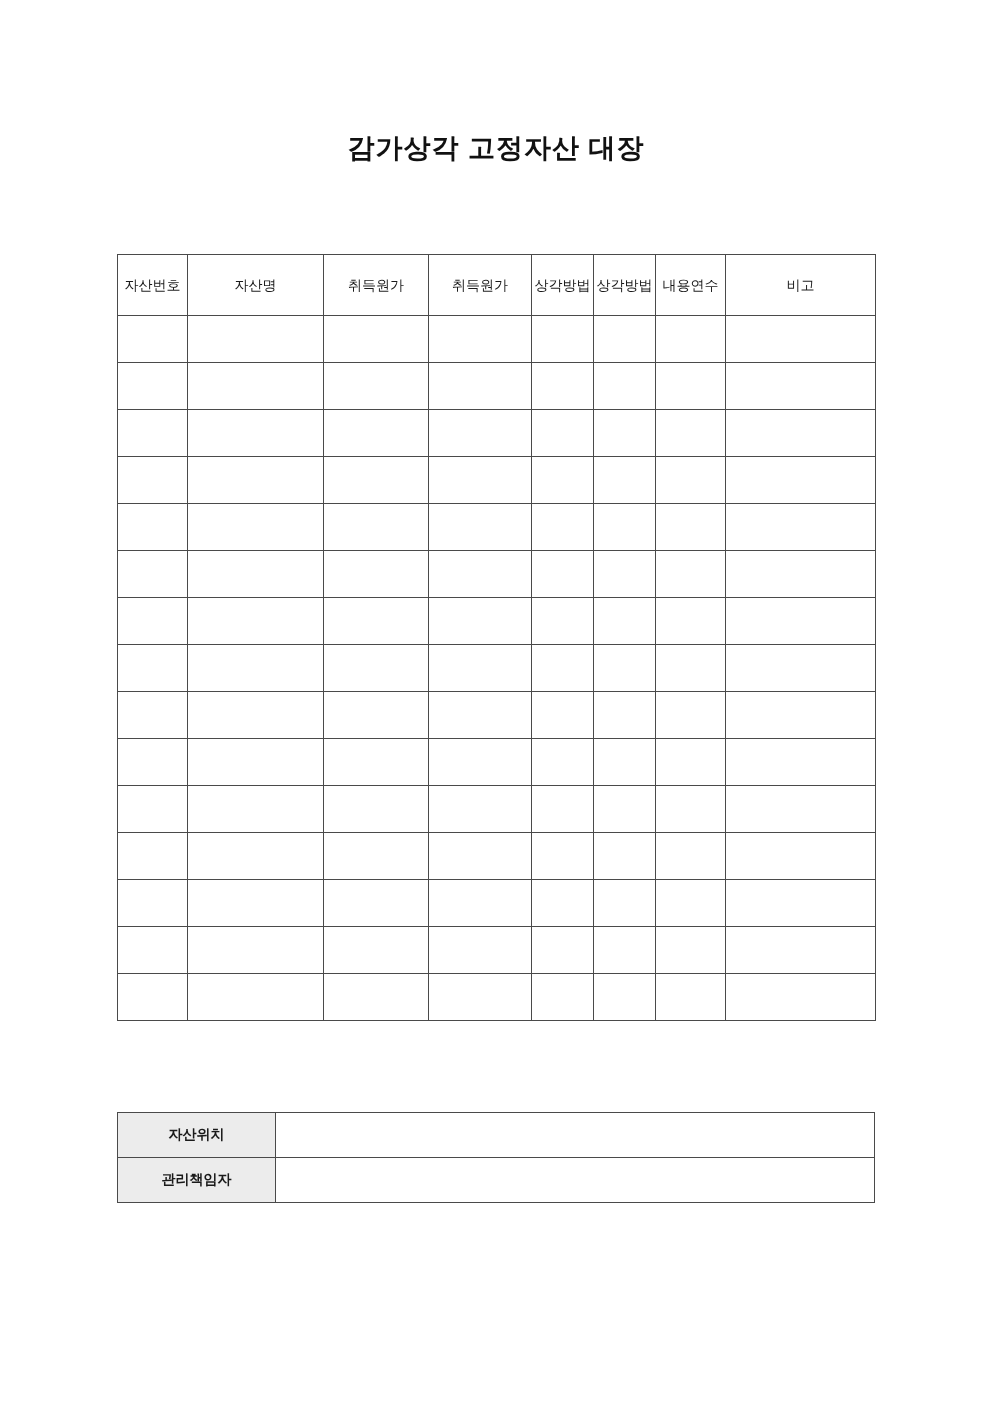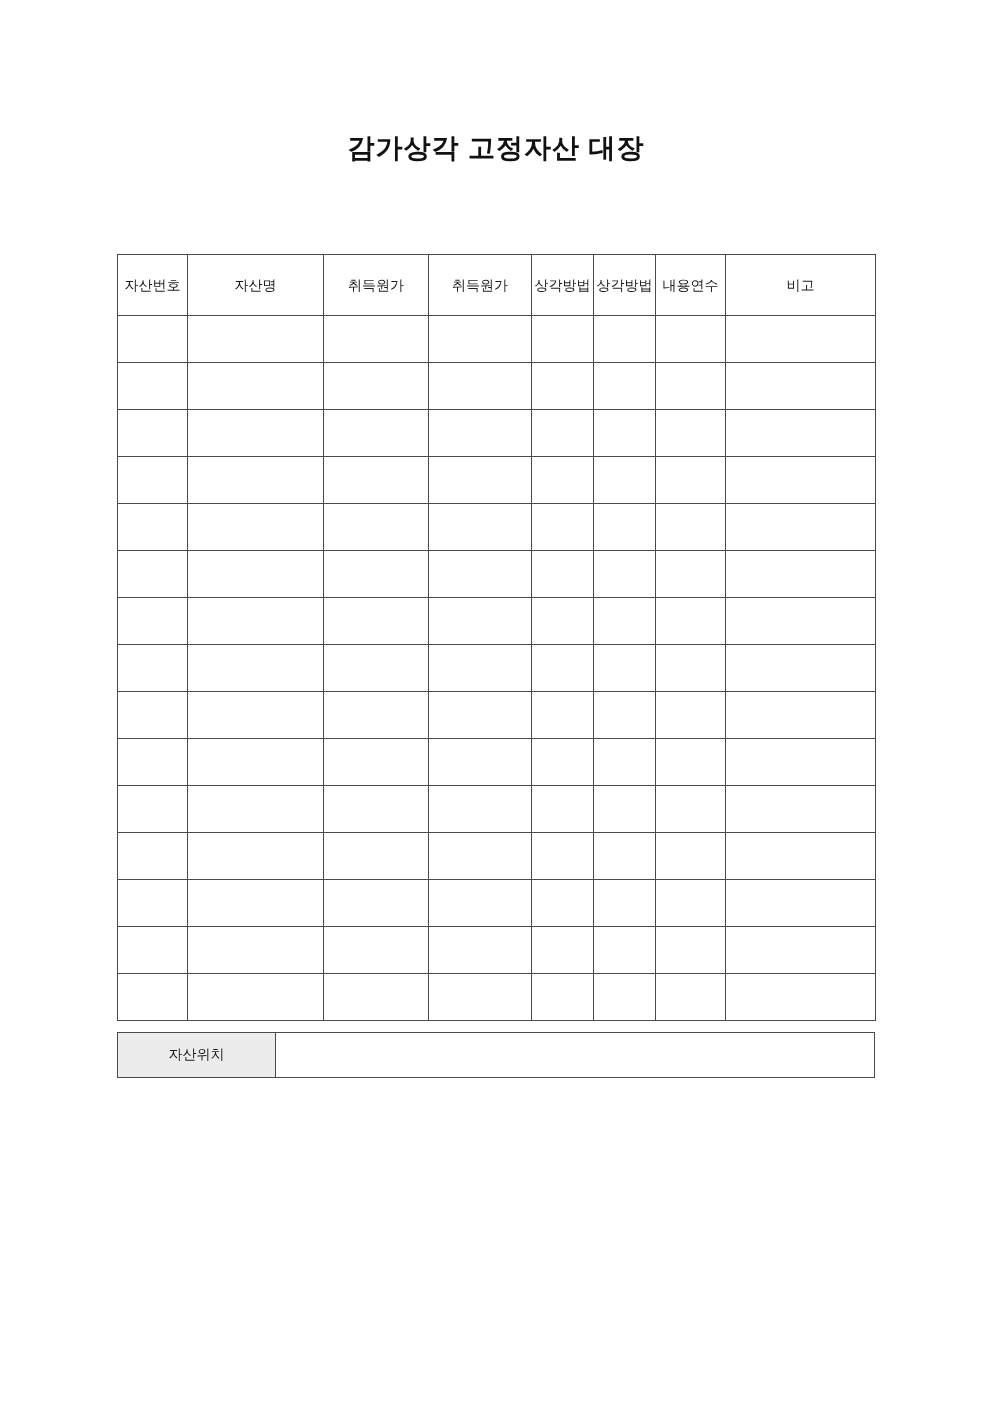--- a/index.html
+++ b/index.html
@@ -62,25 +62,26 @@
   .col-name    { width: 136px; }
   .col-date    { width: 105px; }
   .col-cost    { width: 103px; }
   .col-life    { width: 62px; }
   .col-method  { width: 62px; }
   .col-annual  { width: 70px; }
   .col-remark  { width: 150px; }
 
   .info-table {
     position: absolute;
-    top: 1032px;
+    top: 1112px;
     left: 117px;
     width: 758px;
     border-collapse: collapse;
     table-layout: fixed;
+    font-weight: bold;
   }
   .info-table td {
     border: 1px solid #4a4a4a;
     height: 42px;
     font-size: 14px;
     vertical-align: middle;
     color: #1a1a1a;
   }
   .info-label {
     width: 155px;
@@ -276,16 +277,20 @@
         </tr>
       </tbody>
   </table>
 
   <table class="info-table">
     <tbody>
       <tr>
         <td class="info-label">자산위치</td>
         <td class="info-value"></td>
       </tr>
+      <tr>
+        <td class="info-label">관리책임자</td>
+        <td class="info-value"></td>
+      </tr>
     </tbody>
   </table>
 
 </div>
 
 </body></html>

